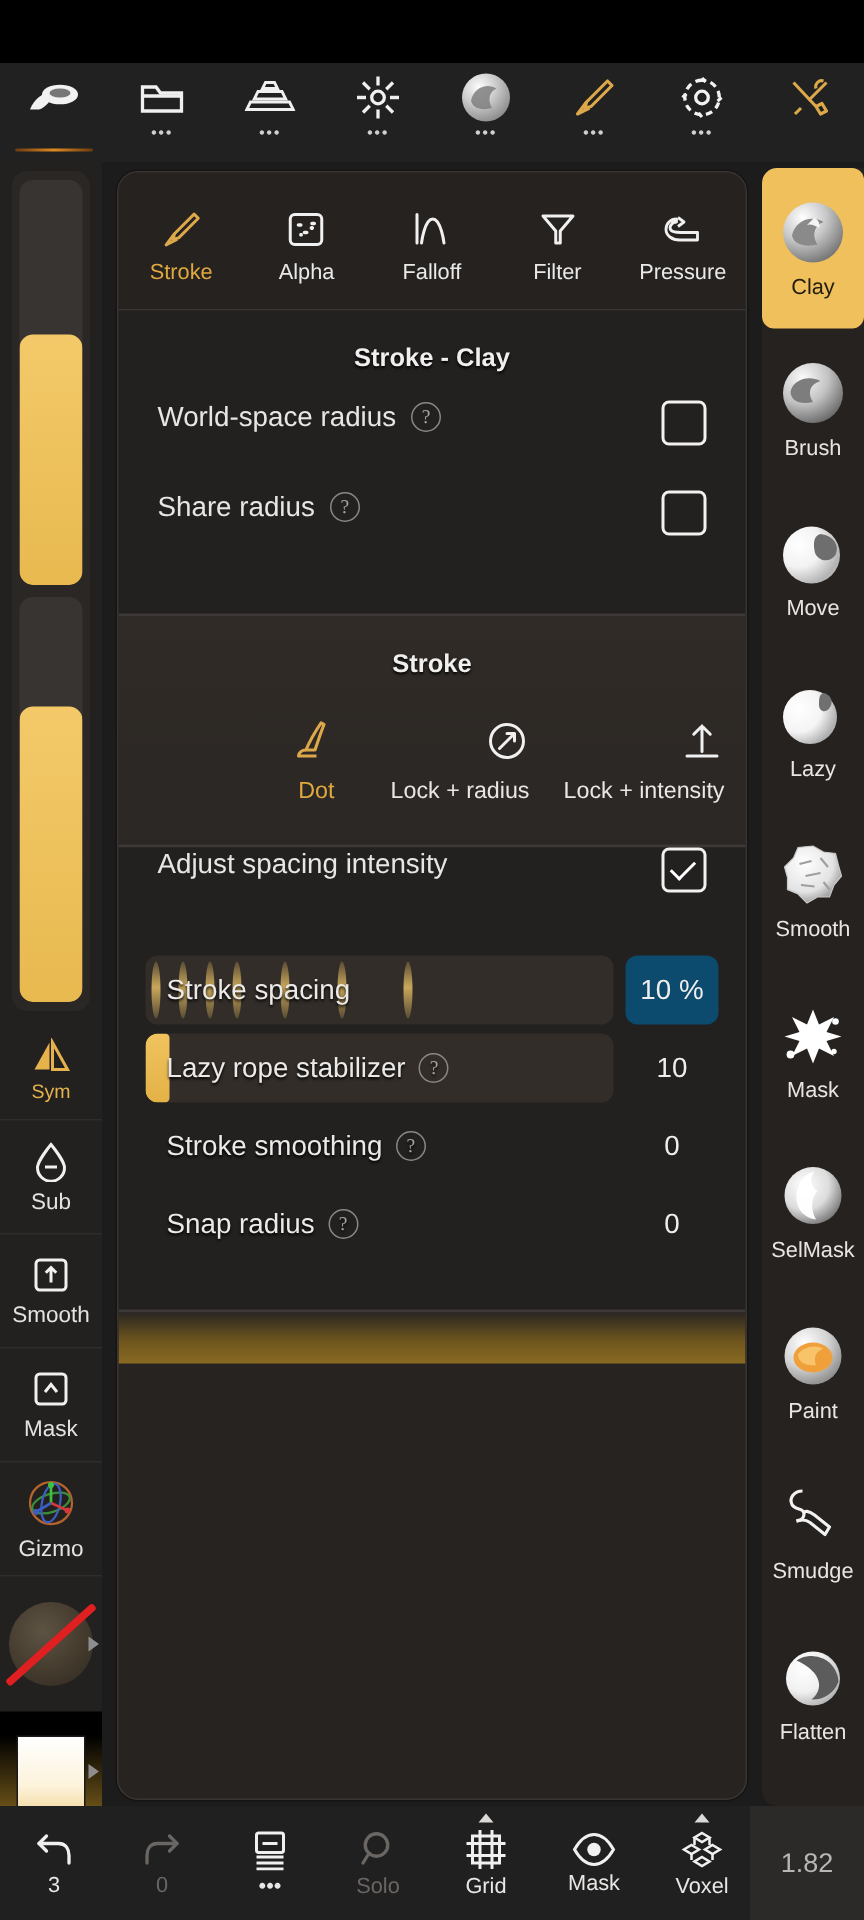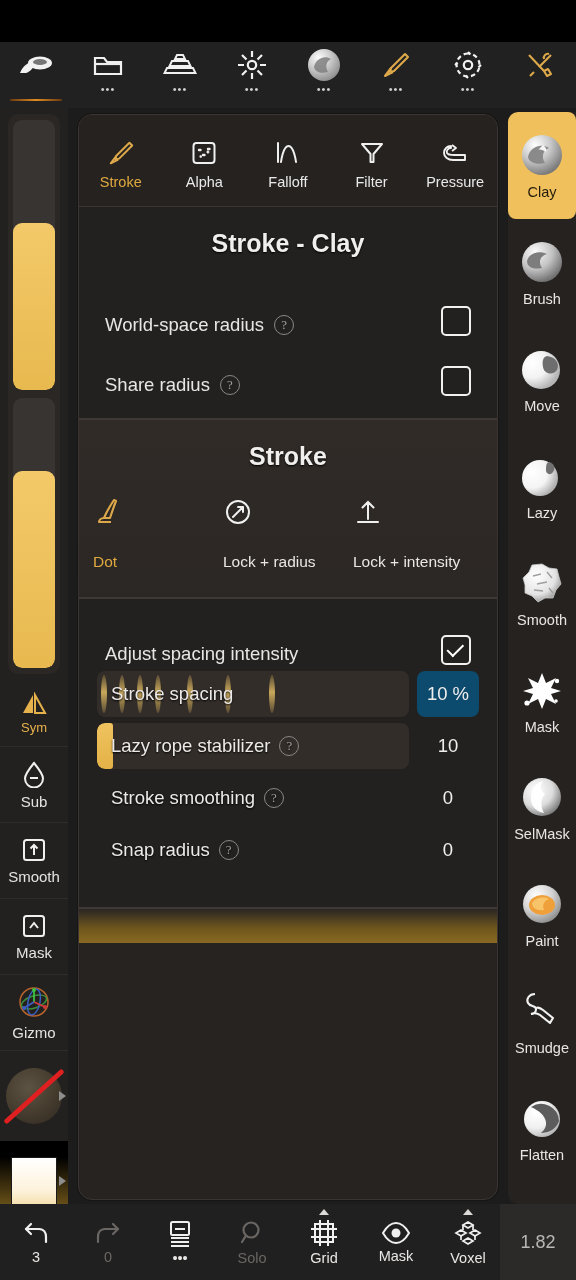--- a/index.html
+++ b/index.html
@@ -126,28 +126,28 @@
   }
   .ptab .lbl { font-size: 14.5px; color: #e9e9e9; }
   .ptab.active .lbl { color: #e0a93f; }
 
   .sec {
     background: linear-gradient(180deg, #302b27 0%, #2b2724 100%);
     border-bottom: 2px solid #3e3936;
   }
   .sec-dark { background: #232020; }
   .sec-title {
-    text-align: center; font-size: 25px; font-weight: bold;
+    text-align: center; font-size: 17px; font-weight: bold;
     color: #f0efee; padding: 22px 0 18px 0;
     text-shadow: 0 1px 2px #000;
   }
   .sec-title.dim { color: #bdb9b6; }
 
   .row {
-    display: flex; align-items: flex-end; justify-content: space-between;
+    display: flex; align-items: flex-start; justify-content: space-between;
     padding: 0 26px; height: 60px; gap: 10px;
   }
   .row .lbl { font-size: 18.5px; color: #e8e6e4; display: flex; align-items: center; gap: 10px; }
   .qmark {
     width: 20px; height: 20px; border-radius: 50%;
     border: 1.6px solid #8c8784; color: #a8a3a0;
     font-size: 13px; line-height: 17px; text-align: center;
     font-family: "Liberation Serif", serif;
   }
   .cbox {
@@ -155,21 +155,21 @@
     border-radius: 5px; background: transparent;
     display: flex; align-items: center; justify-content: center;
   }
   .cbox .tick {
     width: 16px; height: 9px; border-left: 2.6px solid #fff;
     border-bottom: 2.6px solid #fff; transform: rotate(-45deg) translate(1px,-2px);
   }
 
   
   .modes { display: flex; padding: 8px 14px 26px 14px; }
-  .mode { flex: 1 1 0; display: flex; flex-direction: column; align-items: flex-start; gap: 26px; }
+  .mode { flex: 1 1 0; display: flex; flex-direction: column; align-items: flex-end; gap: 10px; }
   .mode .lbl { font-size: 15.5px; color: #e9e7e5; white-space: nowrap; }
   .mode.active .lbl { color: #e0a93f; }
 
   
   .sliders { padding: 6px 18px 16px 18px; }
   .srow { display: flex; align-items: center; gap: 8px; margin-bottom: 6px; height: 46px; }
   .strack {
     position: relative; flex: 1 1 auto; height: 46px;
     border-radius: 8px; overflow: hidden; display: flex; align-items: center;
   }

